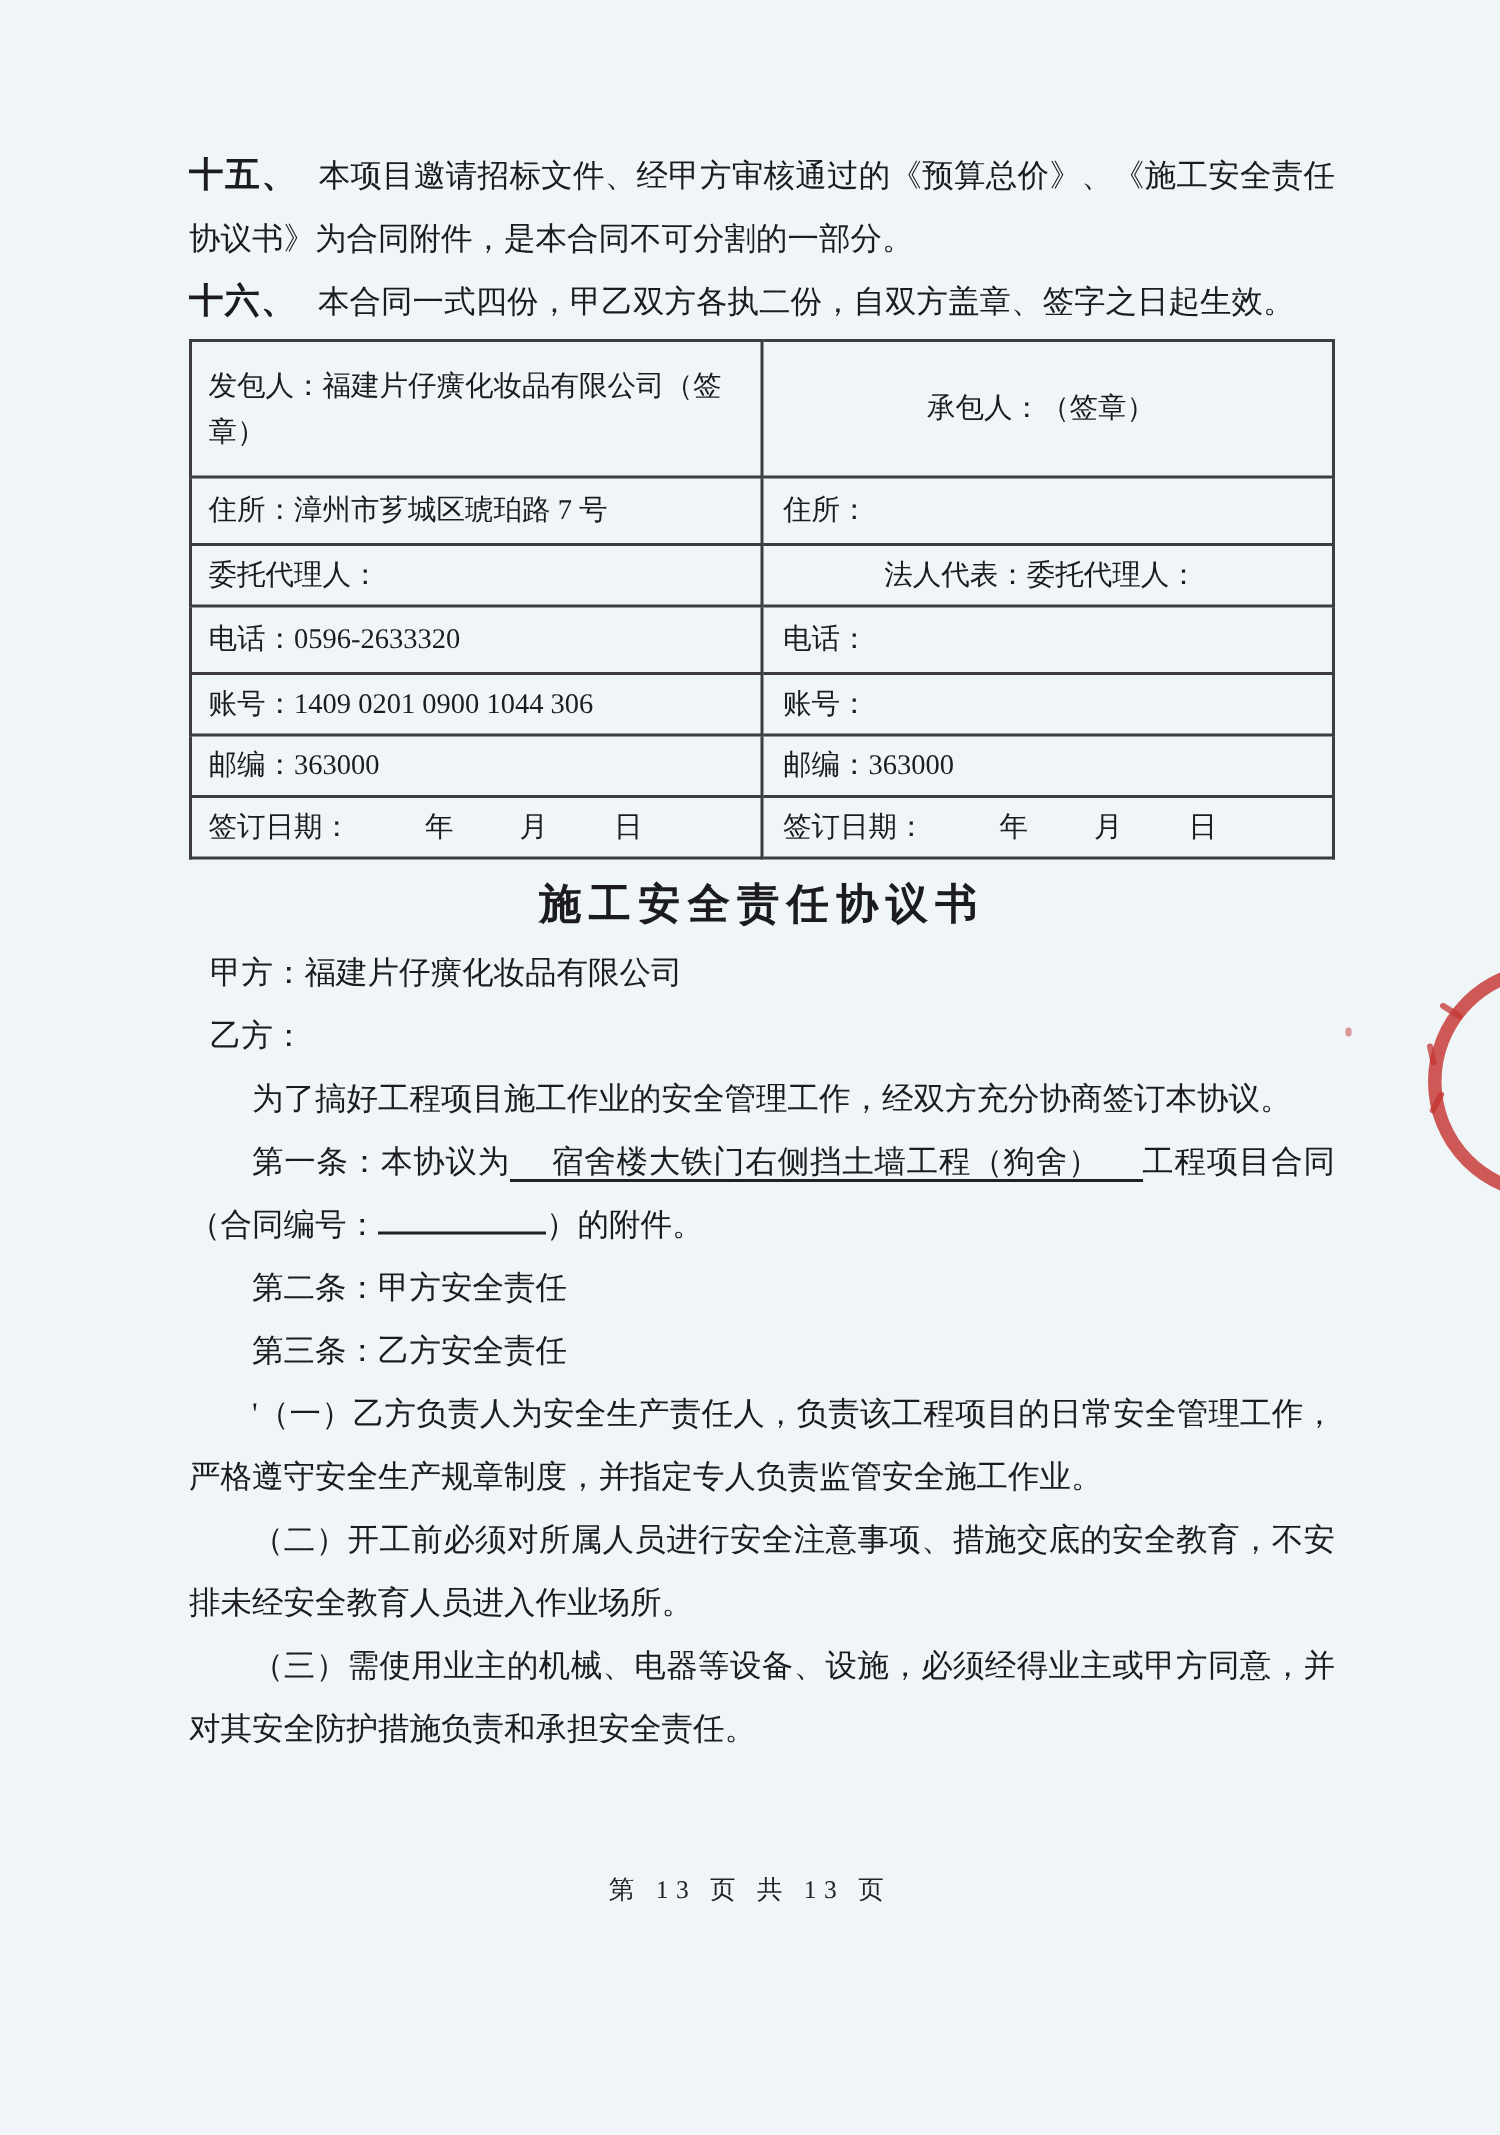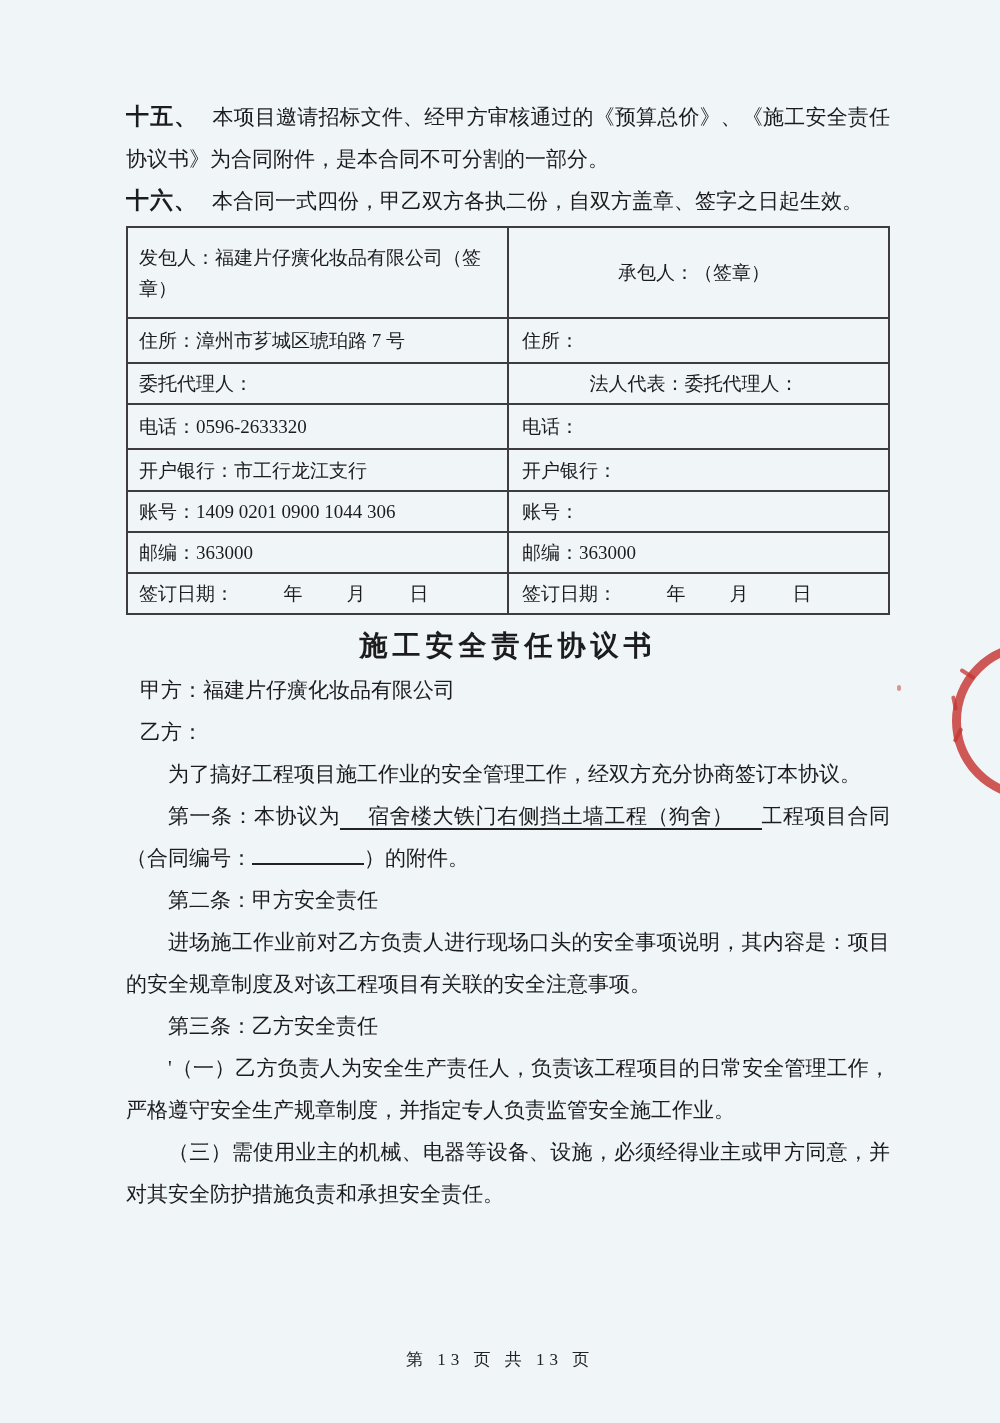--- a/index.html
+++ b/index.html
@@ -31,21 +31,21 @@
   .doc-title {
     font-size:28px; font-weight:bold; text-align:center;
     letter-spacing:5px; line-height:46px; margin-top:8px;
   }
   .pline { font-size:21px; line-height:42px; padding-left:14px; }
   .body-p { font-size:21px; line-height:42px; text-align:justify; }
   .indent { text-indent:2em; }
   .u { border-bottom:2px solid #222; padding:0 28px; }
   .u-blank { display:inline-block; width:112px; border-bottom:2px solid #222; height:1em; vertical-align:baseline; }
   .footer {
-    position:absolute; left:0; right:0; top:1348px;
+    position:absolute; left:0; right:0; top:1248px;
     text-align:center; font-size:17px; letter-spacing:5px; color:#232325;
   }
   
   .seal-arc {
     position:absolute; left:952px; top:642px; width:158px; height:158px;
     border:9px solid #c43432; border-radius:50%; opacity:.82;
   }
   .seal-mark { position:absolute; background:#c43432; border-radius:2px; opacity:.75; }
   .m1 { left:959px; top:672px; width:17px; height:4px; transform:rotate(32deg); }
   .m2 { left:947px; top:701px; width:15px; height:4px; transform:rotate(78deg); }
@@ -83,24 +83,20 @@
               <div class="split">
                 <span>法人代表：</span>
                 <span>委托代理人：</span>
               </div>
             </td>
       </tr>
       <tr class="h4">
         <td><span>电话：0596-2633320</span></td>
         <td class="r"><span>电话：</span></td>
       </tr>
-      <tr class="h5">
-        <td><span>开户银行：市工行龙江支行</span></td>
-        <td class="r"><span>开户银行：</span></td>
-      </tr>
       <tr class="h6">
         <td><span>账号：1409 0201 0900 1044 306</span></td>
         <td class="r"><span>账号：</span></td>
       </tr>
       <tr class="h7">
         <td><span>邮编：363000</span></td>
         <td class="r"><span>邮编：363000</span></td>
       </tr>
       <tr class="h8">
         <td class="datecell"><span>签订日期：</span><span class="date">年　　月　　日</span></td>
@@ -113,24 +109,24 @@
     <h1 class="doc-title">施工安全责任协议书</h1>
 
     <p class="pline">甲方：福建片仔癀化妆品有限公司</p>
     <p class="pline">乙方：</p>
 
     <p class="body-p indent">为了搞好工程项目施工作业的安全管理工作，经双方充分协商签订本协议。</p>
 
     <p class="body-p indent"><span>第一条：本协议为</span><span class="u">宿舍楼大铁门右侧挡土墙工程（狗舍）</span><span>工程项目合同（合同编号：</span><span class="u-blank"></span><span>）的附件。</span></p>
 
     <p class="body-p indent">第二条：甲方安全责任</p>
-    <p class="body-p indent">进场施工作业前对乙方负责人进行现场口头的安全事项说明，其内容是：项目的安全规章制度及对该工程项目有关联的安全注意事项。</p>
 
     <p class="body-p indent">第三条：乙方安全责任</p>
     <p class="body-p indent">'（一）乙方负责人为安全生产责任人，负责该工程项目的日常安全管理工作，严格遵守安全生产规章制度，并指定专人负责监管安全施工作业。</p>
+    <p class="body-p indent">（二）开工前必须对所属人员进行安全注意事项、措施交底的安全教育，不安排未经安全教育人员进入作业场所。</p>
     <p class="body-p indent">（三）需使用业主的机械、电器等设备、设施，必须经得业主或甲方同意，并对其安全防护措施负责和承担安全责任。</p>
 
   </div>
 
   <div class="footer">第 13 页 共 13 页</div>
 
   <div>
     <div class="seal-arc"></div>
     <div class="seal-mark m1"></div>
     <div class="seal-mark m2"></div>

